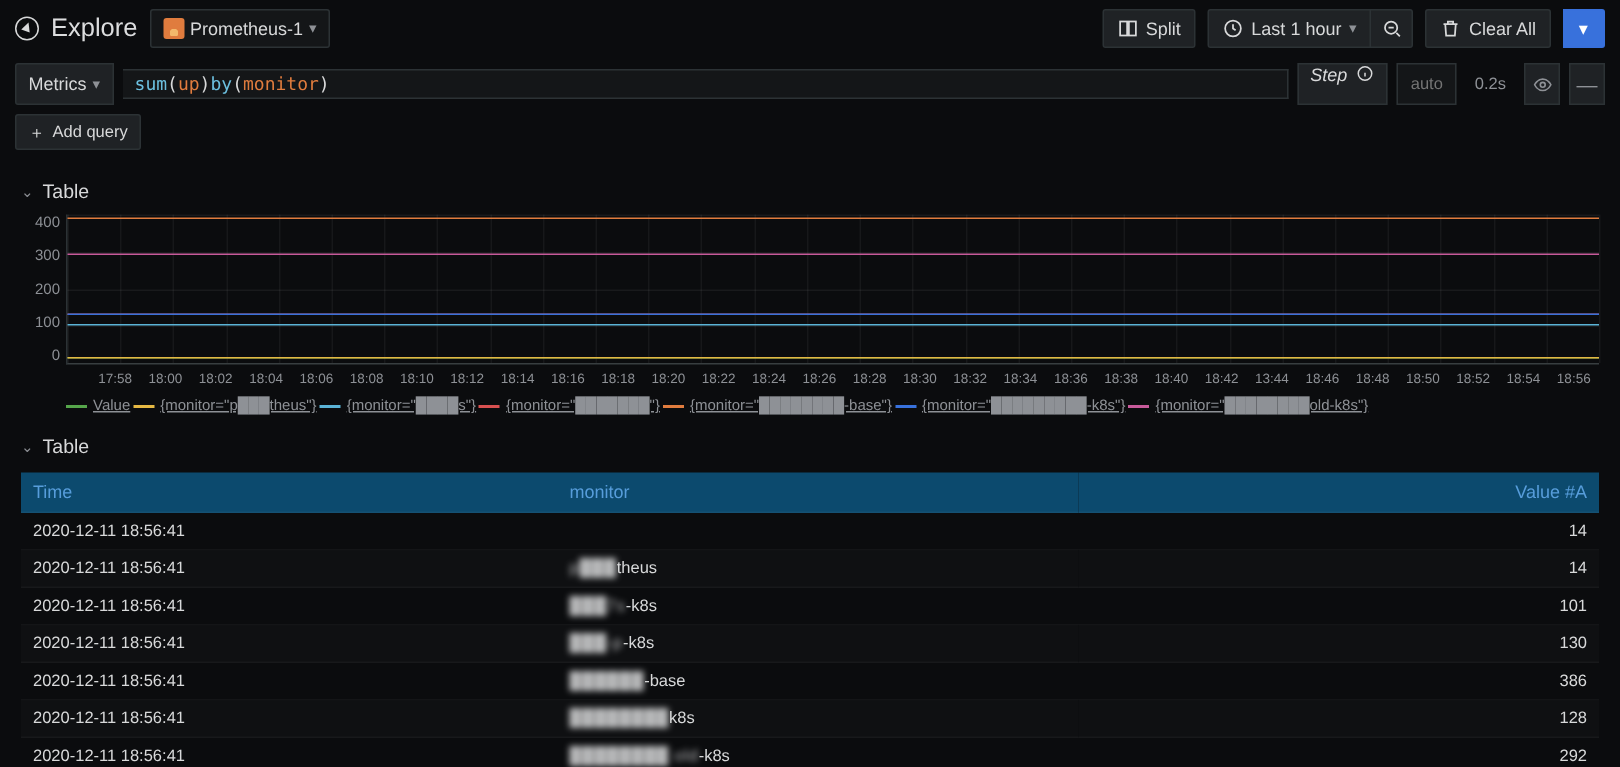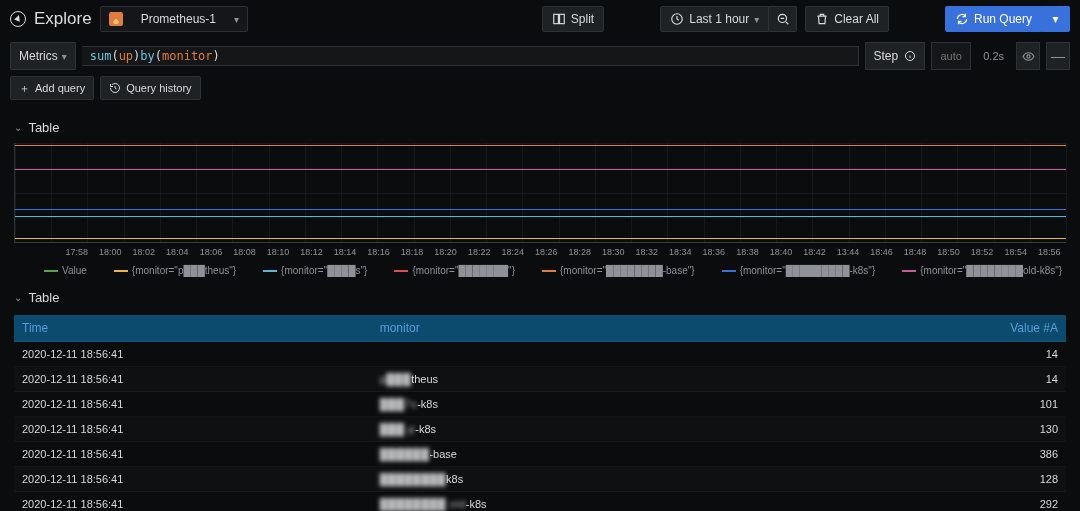--- a/index.html
+++ b/index.html
@@ -38,42 +38,42 @@
     width:16px;height:16px;border:1.5px solid var(--text);border-radius:50%;
     position:relative;display:inline-block;flex:0 0 auto;
   }
   .compass::before{
     content:"";position:absolute;left:50%;top:50%;width:0;height:0;
     border-left:3px solid transparent;border-right:3px solid transparent;
     border-bottom:6px solid var(--text);transform:translate(-50%,-70%) rotate(20deg);
   }
   .explore-title{font-size:17px;font-weight:400;color:#dcddde;}
   .ds-picker{
-    display:flex;align-items:center;gap:18px;
+    display:flex;align-items:center;gap:4px;
     background:var(--panel);border:1px solid var(--border);
     border-radius:2px;padding:3px 8px;min-width:110px;height:26px;
     cursor:pointer;
     justify-content:space-between;
   }
   .fire-icon{
     width:14px;height:14px;background:var(--orange);border-radius:2px;
     position:relative;flex:0 0 auto;
   }
   .fire-icon::after{content:"";position:absolute;inset:2px;background:radial-gradient(circle at 50% 80%,#f4b96b 30%,transparent 31%);}
   .chev{margin-left:auto;color:var(--muted);font-size:10px;}
   .spacer{flex:1;}
   .btn{
     display:flex;align-items:center;gap:5px;
     background:var(--panel2);border:1px solid var(--border);
     color:var(--text);border-radius:2px;padding:0 9px;height:26px;
     font-size:12px;cursor:pointer;white-space:nowrap;
   }
   .btn.icon-only{padding:0;width:28px;justify-content:center;}
   .btn.primary{background:var(--blue);border-color:var(--blue);color:#fff;}
-  .btn-group{display:flex;margin-left:48px;}
+  .btn-group{display:flex;}
   .btn-group .btn{border-radius:0;}
   .btn-group .btn:first-child{border-radius:2px 0 0 2px;}
   .btn-group .btn:last-child{border-radius:0 2px 2px 0;border-left:none;}
   svg.ico{width:14px;height:14px;stroke:currentColor;fill:none;stroke-width:2;}
 
   .query-row{
     display:flex;align-items:center;gap:6px;
     padding:0 10px;margin-top:4px;
   }
   .metrics-btn{
@@ -85,21 +85,21 @@
     flex:1;height:20px;background:var(--panel);border:1px solid var(--border);
     border-left:none;padding:0 8px;display:flex;align-items:center;
     font-family:Menlo,Consolas,monospace;font-size:12px;
   }
   .tok-fn{color:#6cc0e0;}
   .tok-p{color:#d8d9da;}
   .tok-id{color:#e07c3e;}
   .tok-by{color:#6cc0e0;}
   .step-label{
     background:var(--panel2);border:1px solid var(--border);height:28px;
-    padding:0 8px;display:flex;align-items:center;gap:6px;font-size:12px;
+    padding:0 8px;display:flex;align-items:flex-start;gap:6px;font-size:12px;font-style:italic;
   }
   .step-input{
     background:var(--panel);border:1px solid var(--border);height:28px;width:40px;
     color:var(--muted);text-align:center;font-size:11px;
   }
   .timing{color:var(--muted);font-size:11px;padding:0 6px;}
   .mini-btn{
     width:24px;height:28px;background:var(--panel2);border:1px solid var(--border);
     display:flex;align-items:center;justify-content:center;cursor:pointer;color:var(--muted);
   }
@@ -121,21 +121,21 @@
   
   .graph-wrap{display:flex;padding:4px 0 0 0;}
   .y-axis{width:30px;display:flex;flex-direction:column;justify-content:space-between;
     color:var(--muted);font-size:10px;text-align:right;padding-right:4px;height:100px;}
   .plot{flex:1;height:100px;position:relative;border-left:1px solid var(--border);border-bottom:1px solid var(--border);}
   .grid-h{position:absolute;left:0;right:0;height:1px;background:rgba(255,255,255,0.06);}
   .grid-v{position:absolute;top:0;bottom:0;width:1px;background:rgba(255,255,255,0.05);}
   .series{position:absolute;left:0;right:0;height:1px;}
   .x-axis{display:flex;margin-left:46px;color:var(--muted);font-size:9px;padding-top:4px;}
   .x-tick{flex:1;text-align:center;white-space:nowrap;}
-  .legend{display:flex;flex-wrap:wrap;gap:27px;margin:8px 0 0 30px;font-size:10px;color:var(--muted);}
+  .legend{display:flex;flex-wrap:wrap;gap:2px;margin:8px 0 0 30px;font-size:10px;color:var(--muted);text-decoration:underline;}
   .legend-item{display:flex;align-items:center;gap:4px;}
   .swatch{width:14px;height:2px;display:inline-block;}
 
   
   table{width:100%;border-collapse:collapse;margin-top:6px;}
   th{background:#0c4a6e;color:var(--link);font-weight:400;text-align:left;
     padding:6px 8px;font-size:12px;}
   th.right,td.right{text-align:right;}
   td{padding:6px 8px;font-size:11px;border-top:1px solid rgba(255,255,255,0.04);}
   tr:nth-child(even) td{background:rgba(255,255,255,0.02);}
@@ -184,26 +184,20 @@
   </div>
 
   <button class="btn">
     <svg class="ico" viewBox="0 0 24 24">
         <path d="M4 7h16M9 7V4h6v3M6 7l1 13h10l1-13"></path>
       </svg>
     <span>Clear All</span>
   </button>
 
   <div class="btn-group">
-    <button class="btn primary">
-      <svg class="ico" viewBox="0 0 24 24">
-          <path d="M4 12a8 8 0 0 1 14-5M20 12a8 8 0 0 1-14 5M18 3v5h-5M6 21v-5h5"></path>
-        </svg>
-      <span>Run Query</span>
-    </button>
     <button class="btn primary icon-only">
       <span>▾</span>
     </button>
   </div>
 </div>
 
 <div class="query-row">
   <div class="metrics-btn">
     <span>Metrics</span>
     <span class="chev">▾</span>
@@ -236,36 +230,36 @@
   <div class="mini-btn">
     <span style="font-size:14px;line-height:1;">—</span>
   </div>
 </div>
 
 <div class="sub-row">
   <div class="chip">
     <span>＋</span>
     <span>Add query</span>
   </div>
-  <div class="chip">
-    <svg class="ico" viewBox="0 0 24 24" style="width:12px;height:12px;">
-        <path d="M3 12a9 9 0 1 0 3-6.7M3 4v5h5"></path>
-        <path d="M12 8v4l3 2"></path>
-      </svg>
-    <span>Query history</span>
-  </div>
 </div>
 
 <div class="section">
   <div class="section-header">
     <span class="caret">⌄</span>
     <span>Table</span>
   </div>
 
   <div class="graph-wrap">
+    <div class="y-axis" id="y-axis">
+        <span>400</span>
+        <span>300</span>
+        <span>200</span>
+        <span>100</span>
+        <span>0</span>
+      </div>
     <div class="plot" id="plot">
         <div class="grid-h" style="top: 0%;"></div>
         <div class="grid-h" style="top: 25%;"></div>
         <div class="grid-h" style="top: 50%;"></div>
         <div class="grid-h" style="top: 75%;"></div>
         <div class="grid-h" style="top: 100%;"></div>
         <div class="grid-v" style="left: 0%;"></div>
         <div class="grid-v" style="left: 3.44828%;"></div>
         <div class="grid-v" style="left: 6.89655%;"></div>
         <div class="grid-v" style="left: 10.3448%;"></div>

